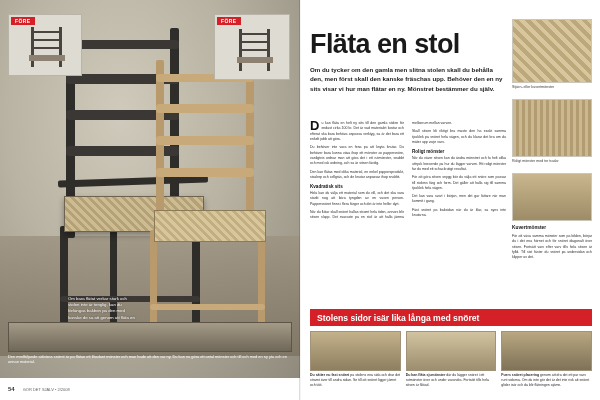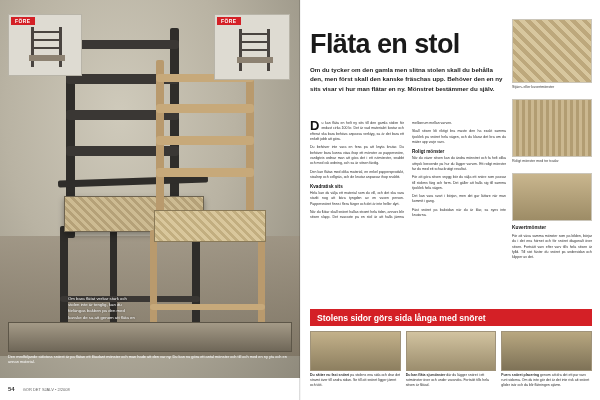--- a/index.html
+++ b/index.html
@@ -287,21 +287,21 @@
     <div class="rp rp-1"></div>
     <div class="rp-cap rp-cap-1">Stjärn- eller kuvertmönster</div>
 
     <div class="rp rp-2"></div>
     <div class="rp-cap rp-cap-2">Roligt mönster med tre trådar</div>
 
     <div class="rp rp-3"></div>
     <div class="rp-sub rp-sub-1">Kuvertmönster</div>
     <div class="rp-body rp-body-1">För att väva samma mönster som på bilden, börjar du i det ena hörnet och för snöret diagonalt över sitsen. Fortsätt varv efter varv tills hela sitsen är fylld. Till sist fäster du snöret på undersidan och klipper av det.</div>
 
-    <div class="banner">Stolens sidor görs sida långa med snöret</div>
+    <div class="banner">Stolens sidor isär lika långa med snöret</div>
 
     <div class="steps">
       <div class="step">
         <div class="step-photo"></div>
         <div class="step-cap">
           <b>Du sätter nu fast snöret</b>
           <span>på stolens ena sida och drar det stramt över till andra sidan. Se till att snöret ligger jämnt och tätt.</span>
         </div>
       </div>
       <div class="step">

